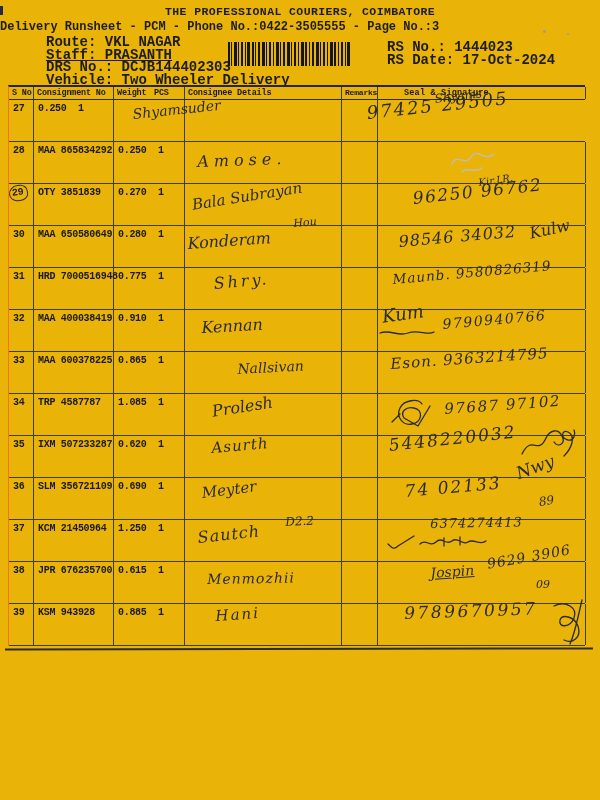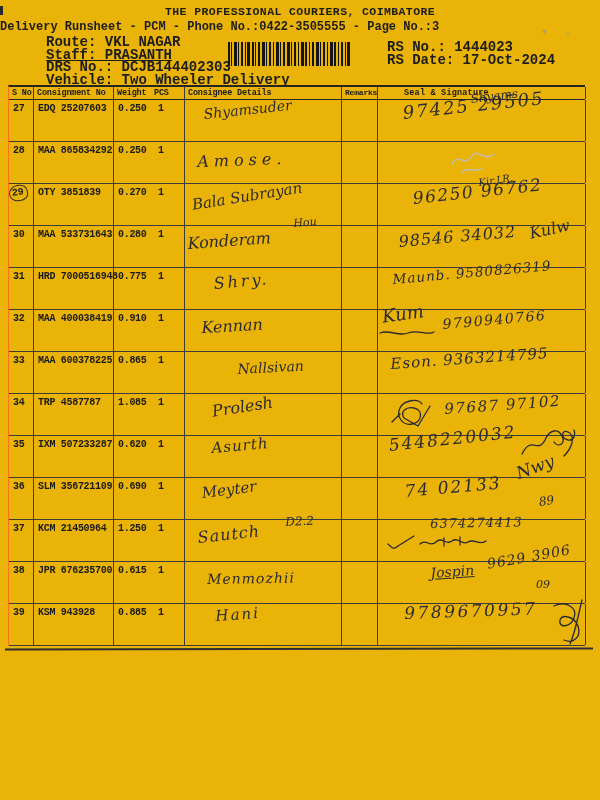--- a/index.html
+++ b/index.html
@@ -108,23 +108,20 @@
       <div class="td hcell">Consignee Details</div>
       <div class="td hcell" style="font-size:8px;">Remarks</div>
       <div class="td hcell seal">Seal &amp; Signature</div>
     </div>
 
     <div class="row data">
       <div class="td">
           <span class="pt">27</span>
         </div>
       <div class="td">
-          <span class="pt">EDQ 25207603</span>
-        </div>
-      <div class="td">
           <span class="pt">0.250</span>
           <span class="pt pcs">1</span>
         </div>
       <div class="td">
           <span class="hw" style="left:18px;top:7px;font-size:14px;transform:rotate(-6deg);">Shyamsuder</span>
         </div>
       <div class="td"></div>
       <div class="td">
         <span class="hw" style="left:92px;top:-7px;font-size:12px;transform:rotate(-7deg);">Shyams</span>
         <span class="hw" style="left:24px;top:4px;font-size:18px;letter-spacing:2px;transform:rotate(-6deg);">97425 29505</span>
@@ -173,21 +170,21 @@
         <span class="hw" style="left:100px;top:-6px;font-size:10px;transform:rotate(-8deg);">Kir.J.R.</span>
         <span class="hw" style="left:34px;top:6px;font-size:17px;letter-spacing:1.5px;transform:rotate(-6deg);">96250 96762</span>
       </div>
     </div>
 
     <div class="row data">
       <div class="td">
           <span class="pt">30</span>
         </div>
       <div class="td">
-          <span class="pt">MAA 533731643</span>
+          <span class="pt">MAA 650580649</span>
         </div>
       <div class="td">
           <span class="pt">0.280</span>
           <span class="pt pcs">1</span>
         </div>
       <div class="td">
         <span class="hw" style="left:2px;top:10px;font-size:16px;transform:rotate(-4deg);">Konderam</span>
         <span class="hw" style="left:108px;top:-8px;font-size:11px;transform:rotate(-5deg);">Hou</span>
       </div>
       <div class="td"></div>

